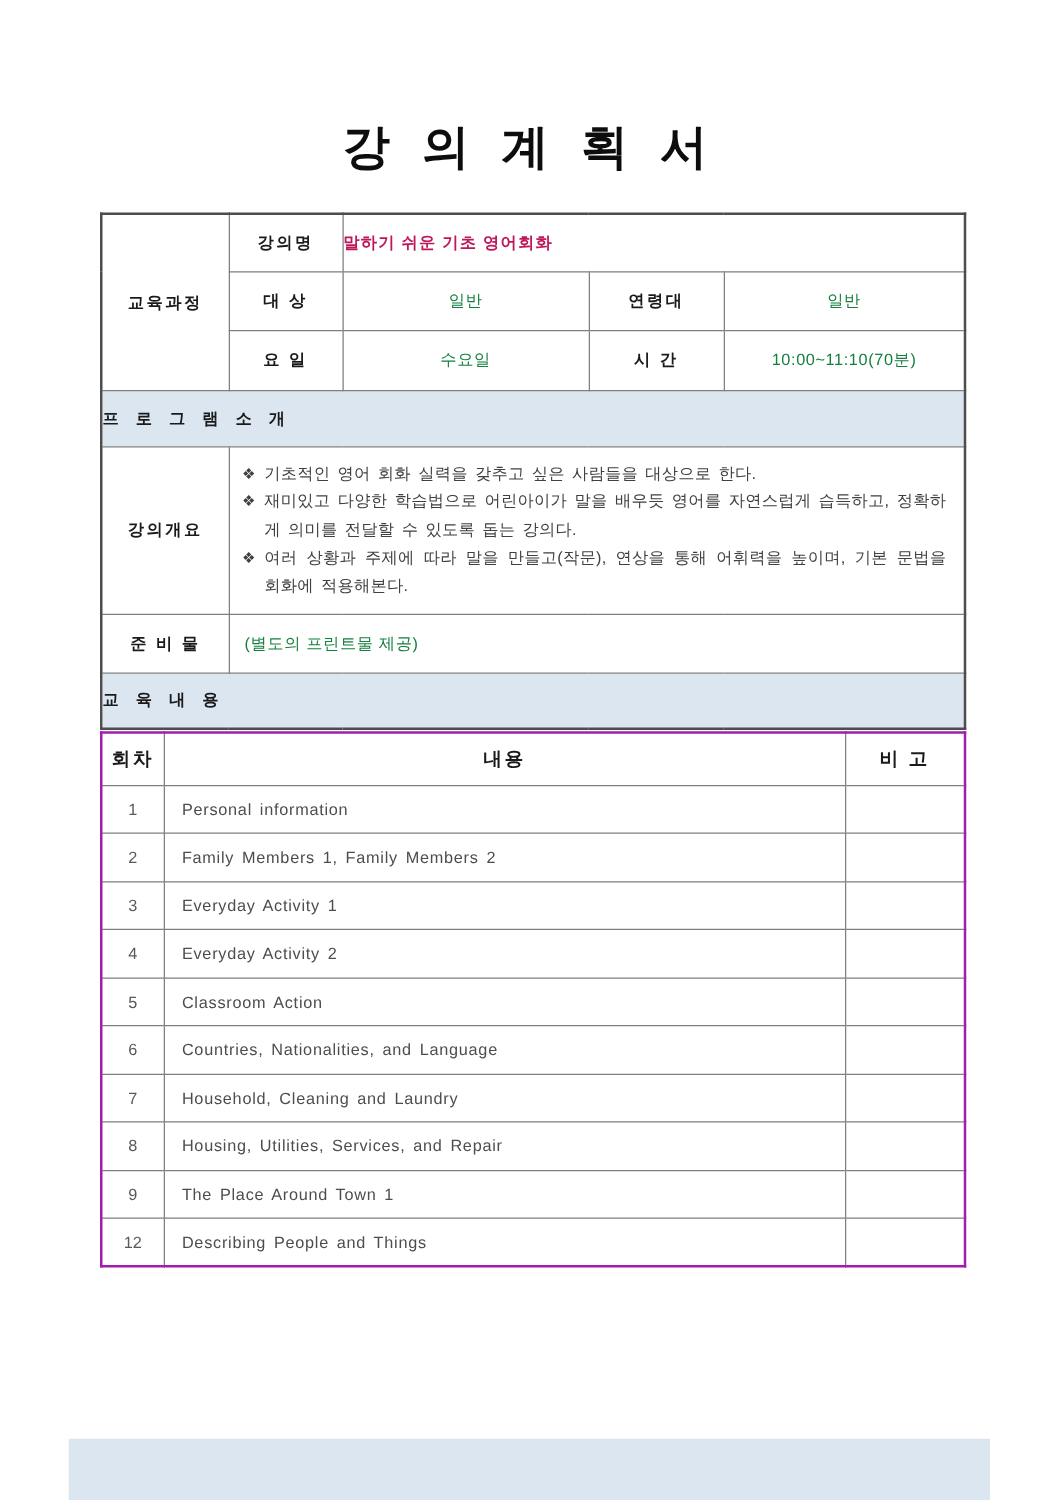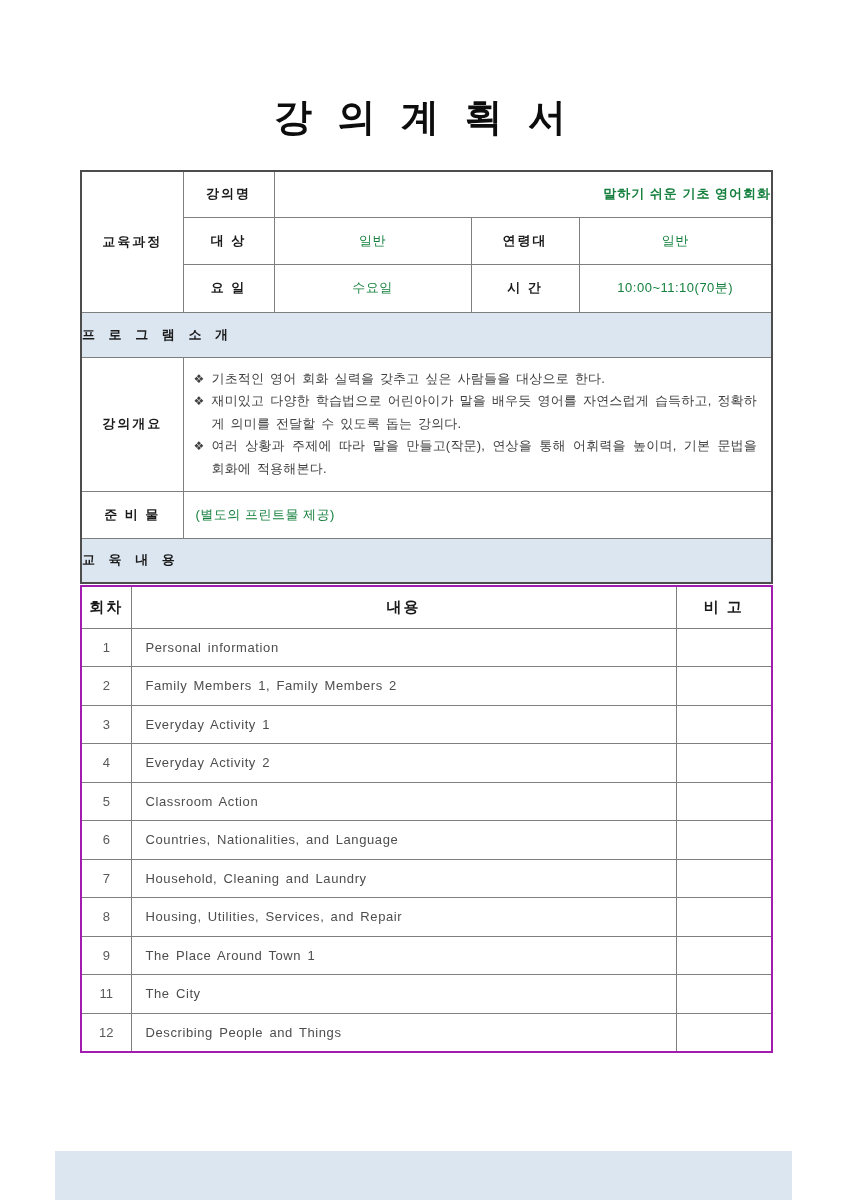--- a/index.html
+++ b/index.html
@@ -35,24 +35,24 @@
   .hd {
     font-weight: bold;
     font-size: 15px;
     color: #1a1a1a;
     text-align: center;
     letter-spacing: 2px;
   }
   .val { text-align: center; color: #15803d; letter-spacing: 0.5px; }
   .val.left { text-align: left; padding-left: 12px; }
   .course-name {
-    color: #15803d;
+    color: #be185d;
     font-weight: bold;
     font-size: 15px;
-    text-align: right;
+    text-align: left;
     letter-spacing: 1px;
   }
   .band {
     background: #dce6f1;
     font-weight: bold;
     font-size: 16px;
     color: #1a1a1a;
     text-align: left;
     letter-spacing: 5px;
   }
@@ -219,25 +219,20 @@
       <td class="cell-no">8</td>
       <td class="cell-content">Housing, Utilities, Services, and Repair</td>
       <td class="cell-note"></td>
     </tr>
     <tr>
       <td class="cell-no">9</td>
       <td class="cell-content">The Place Around Town 1</td>
       <td class="cell-note"></td>
     </tr>
     <tr>
-      <td class="cell-no">11</td>
-      <td class="cell-content">The City</td>
-      <td class="cell-note"></td>
-    </tr>
-    <tr>
       <td class="cell-no">12</td>
       <td class="cell-content">Describing People and Things</td>
       <td class="cell-note"></td>
     </tr>
   </tbody>
 </table>
 
 <div class="footer-band"></div>
 
 </body></html>

